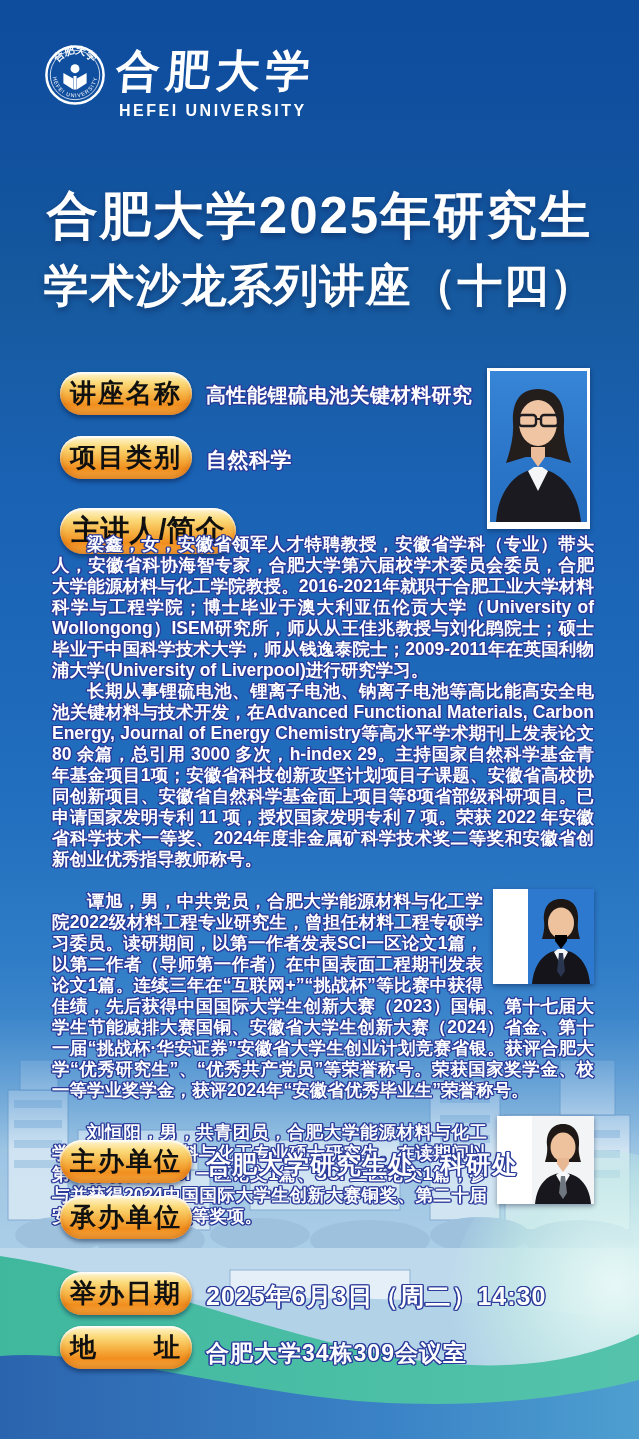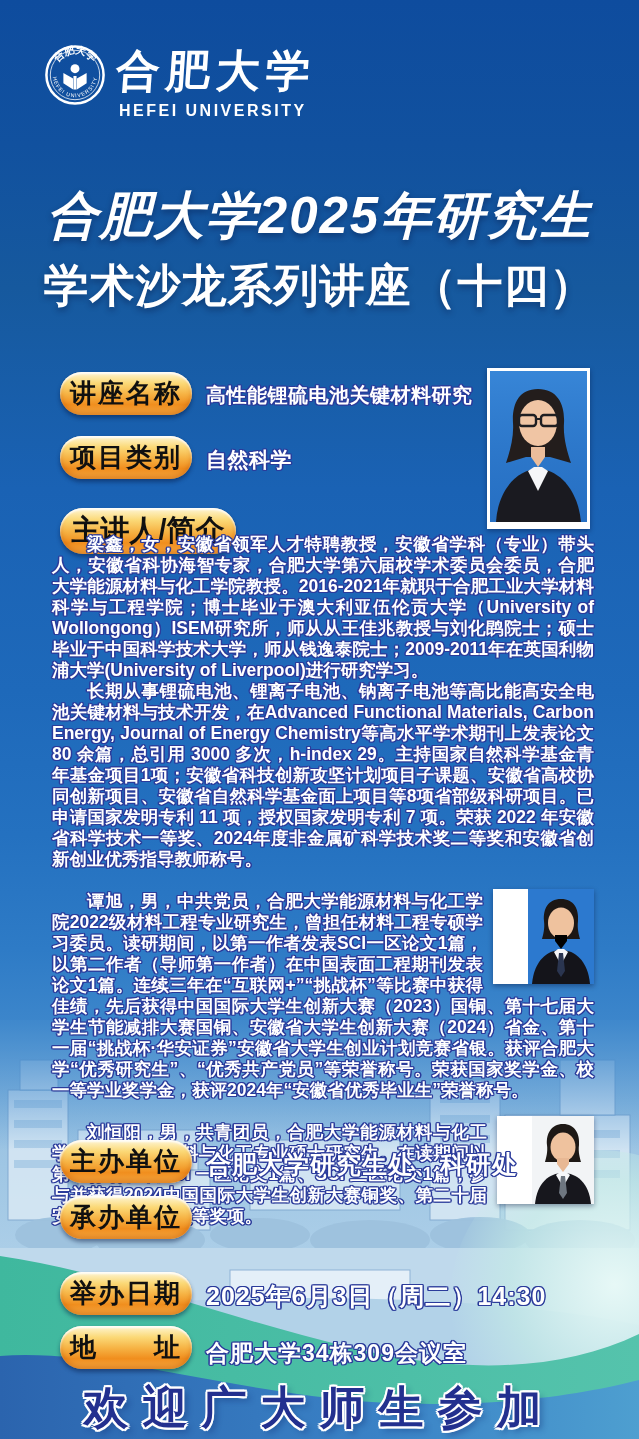--- a/index.html
+++ b/index.html
@@ -159,21 +159,21 @@
     <g fill="#fff">
       <circle cx="32" cy="25.5" r="4.6"></circle>
       <path d="M20,30 L30,35.5 L30,47 L20,40.5 Z"></path>
       <path d="M44,30 L34,35.5 L34,47 L44,40.5 Z"></path>
       <rect x="30.4" y="33" width="3.2" height="14"></rect>
     </g>
   </svg>
   <div class="abs logo-name-cn" style="left:116px;top:42px;">合肥大学</div>
   <div class="abs logo-name-en" style="left:119px;top:102px;">HEFEI UNIVERSITY</div>
 
-  <div class="abs title title1" style="left:0;top:182px;font-style:italic;">合肥大学2025年研究生</div>
+  <div class="abs title title1" style="left:0;top:182px;">合肥大学2025年研究生</div>
   <div class="abs title title2" style="left:0;top:256px;">学术沙龙系列讲座（十四）</div>
 
   <div class="abs pill pill-sm" style="left:60px;top:372px;">讲座名称</div>
   <div class="abs out val-top" style="left:206px;top:382px;">高性能锂硫电池关键材料研究</div>
 
   <div class="abs pill pill-sm" style="left:60px;top:436px;">项目类别</div>
   <div class="abs out val-top" style="left:206px;top:446px;font-size:21px;">自然科学</div>
 
   <div class="abs pill pill-lg" style="left:60px;top:508px;">主讲人/简介</div>
 
@@ -235,15 +235,14 @@
   <div class="abs out val-foot" style="left:206px;top:1148px;">合肥大学研究生处、科研处</div>
 
   <div class="abs pill pill-sm" style="left:60px;top:1196px;">承办单位</div>
 
   <div class="abs pill pill-sm" style="left:60px;top:1272px;">举办日期</div>
   <div class="abs out val-foot" style="left:206px;top:1280px;">2025年6月3日（周二）14:30</div>
 
   <div class="abs pill pill-sm" style="left:60px;top:1326px;">地　　址</div>
   <div class="abs out val-foot" style="left:206px;top:1338px;font-size:23px;">合肥大学34栋309会议室</div>
 
-  <div class="abs welcome" style="left:0;top:1378px;">欢迎广大师生参加</div>
 
 </div>
 
 </body></html>

